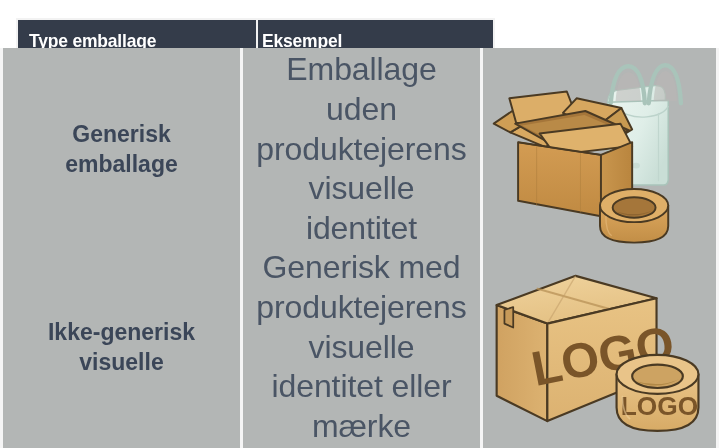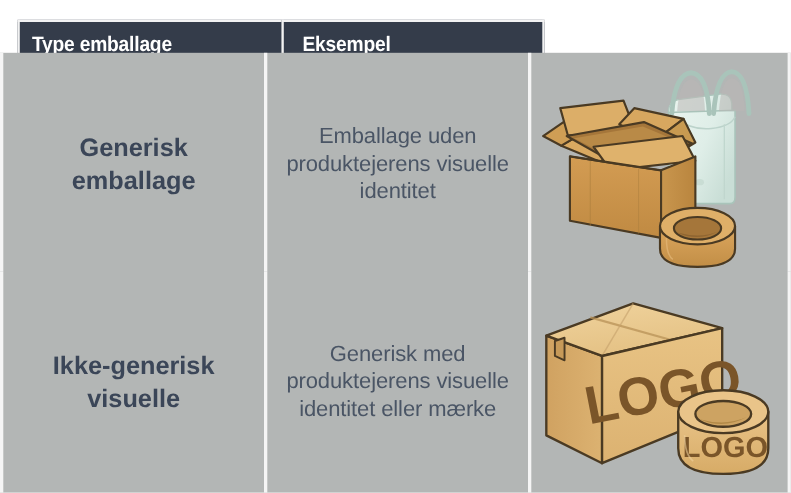--- a/index.html
+++ b/index.html
@@ -37,21 +37,21 @@
     display: flex;
     align-items: center;
     box-sizing: border-box;
     border-left: 2px solid #f2f2f2;
     border-top: 2px solid #f2f2f2;
     border-bottom: 2px solid #f7f7f7;
   }
   .header-cell:last-child { border-right: 2px solid #f2f2f2; }
   .hc-1 { width: 240px; padding-left: 11px; }
   .hc-2 { width: 240px; padding-left: 11px; }
-  .hc-3 { width: 239px; padding-left: 17px; }
+  .hc-3 { width: 239px; padding-left: 4px; }
   .header-cell .label {
     color: #ffffff;
     font-size: 19px;
     font-weight: bold;
     letter-spacing: -0.2px;
     transform: scaleX(0.92);
     transform-origin: left center;
     white-space: nowrap;
   }
 
@@ -86,21 +86,21 @@
   .type-text {
     color: #3b4658;
     font-size: 23px;
     font-weight: bold;
     line-height: 1.28;
     text-align: center;
     padding: 0 10px;
   }
   .def-text {
     color: #4a5565;
-    font-size: 20px;
+    font-size: 32px;
     font-weight: normal;
     line-height: 1.24;
     text-align: center;
     padding: 0 8px;
     letter-spacing: -0.1px;
   }
 
   .illus {
     width: 100%;
     height: 100%;

